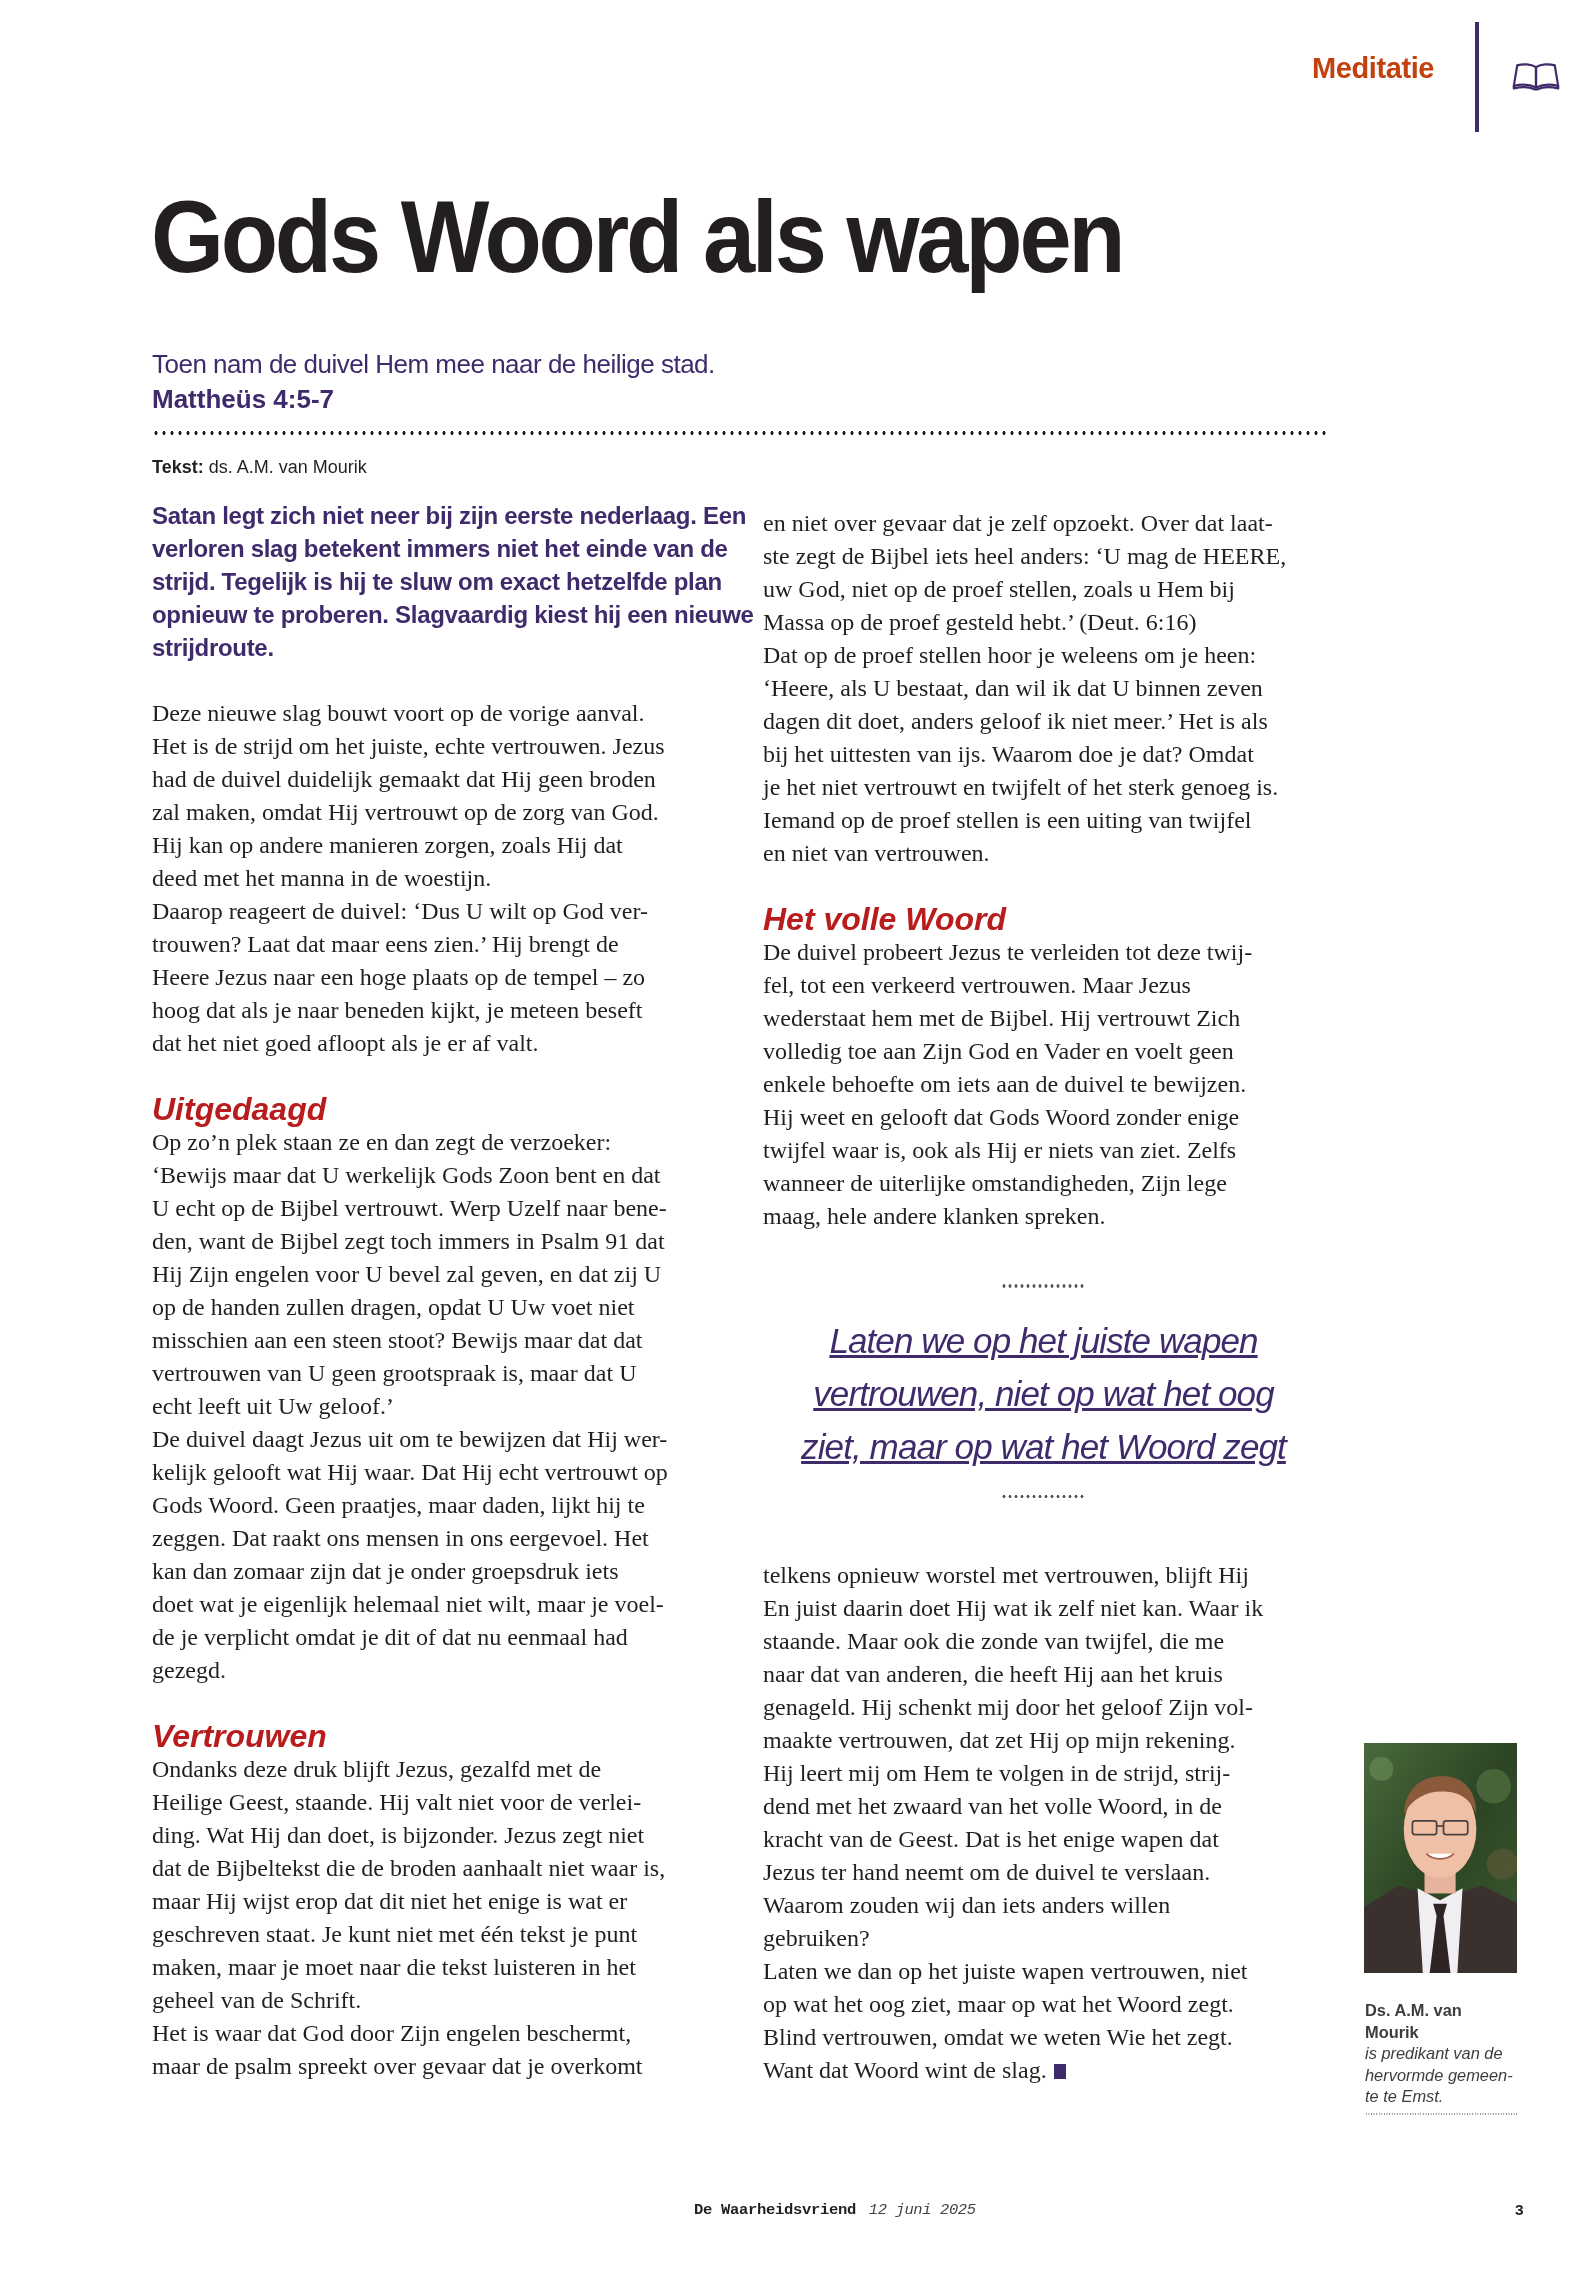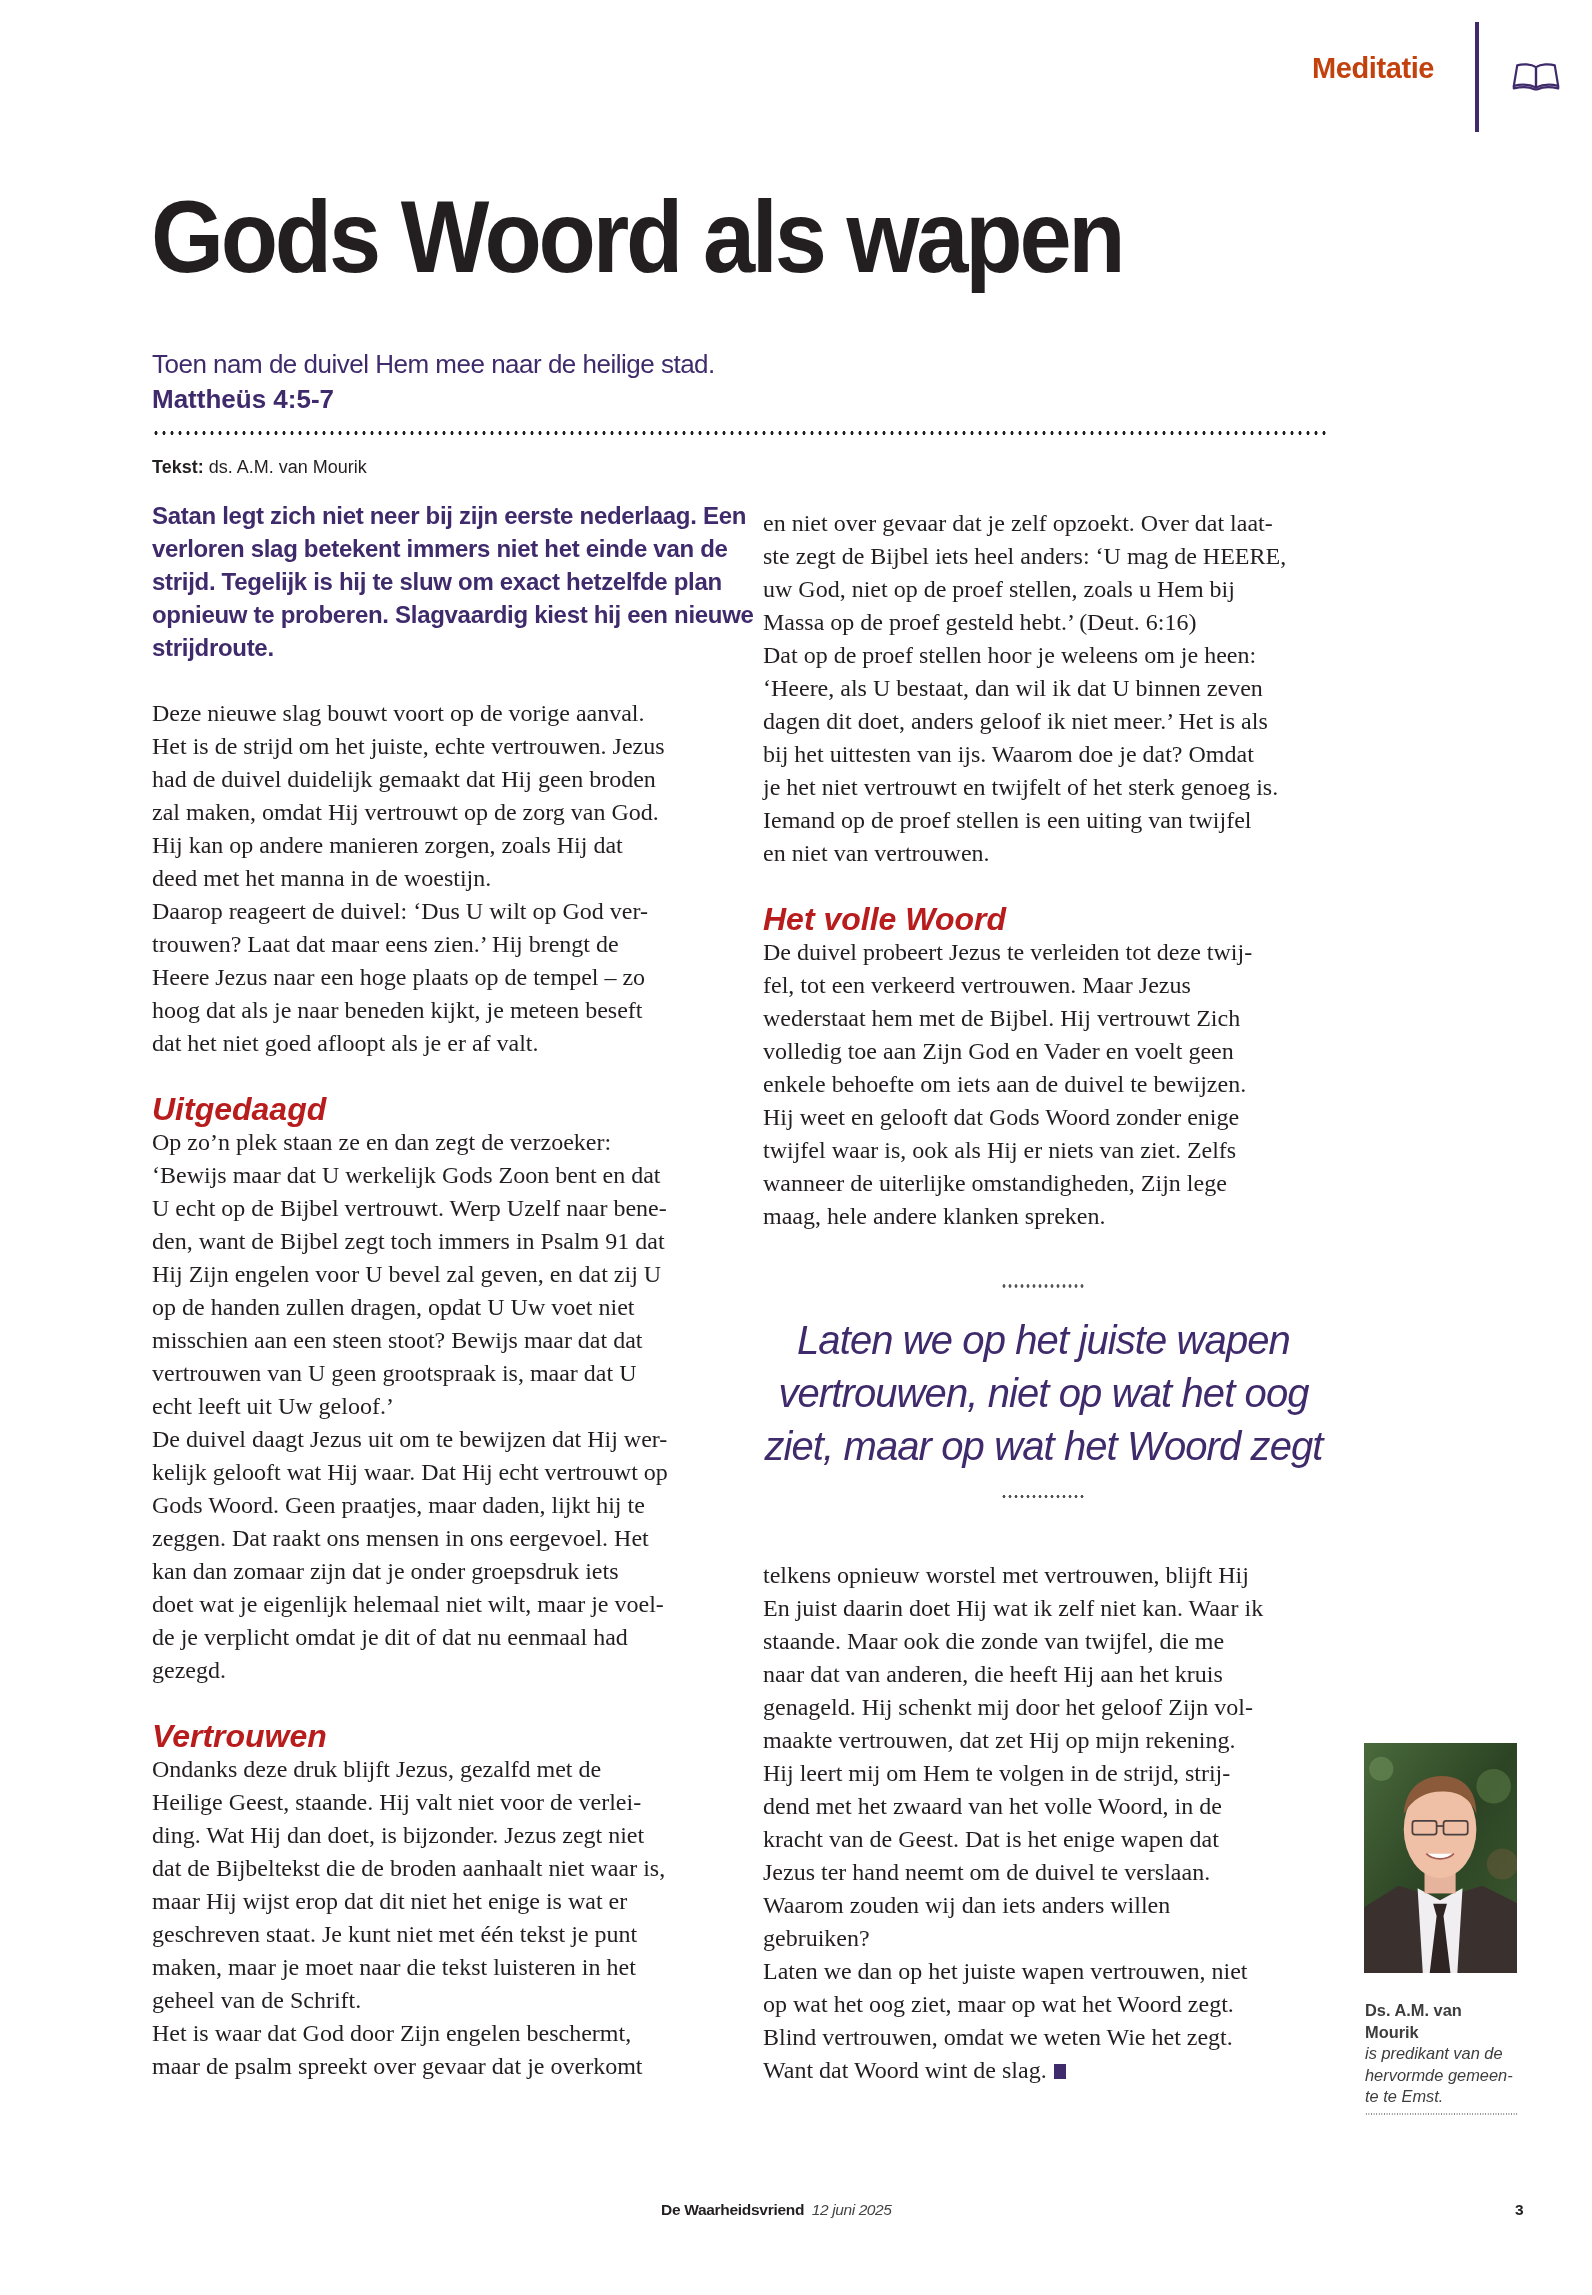--- a/index.html
+++ b/index.html
@@ -148,25 +148,26 @@
       margin: 0 auto;
       width: 85px;
       height: 3.5px;
       background-image: radial-gradient(circle, #555 1.3px, transparent 1.7px);
       background-size: 6px 3.5px;
       background-repeat: repeat-x;
     }
     .pq-text {
       font-family: "Liberation Sans", sans-serif;
       font-style: italic;
-      font-size: 40px;
+      font-size: 35px;
       line-height: 53px;
       color: #3f2a6b;
       letter-spacing: -0.9px;
       margin: 26px 0 22.4px 0;
+      text-decoration: underline;
     }
 
     .col-right-bottom { top: 1559px; left: 763px; }
 
     
     .author-photo {
       position: absolute;
       top: 1743px;
       left: 1364px;
       width: 153px;
@@ -195,22 +196,22 @@
       height: 1.7px;
       background-image: radial-gradient(circle, #888 0.7px, transparent 0.9px);
       background-size: 2.6px 1.7px;
       background-repeat: repeat-x;
     }
 
     
     .footer {
       position: absolute;
       top: 2201px;
-      left: 661px;
-      font-family: Liberation Sans, sans-serif;
+      left: 694px;
+      font-family: Liberation Mono, monospace;
       font-size: 15.5px;
       color: #231f20;
     }
     .footer .pub { font-weight: bold; letter-spacing: -0.3px; }
     .footer .date { font-style: italic; color: #444; margin-left: 3.5px; letter-spacing: -0.4px; }
     .page-number {
       position: absolute;
       top: 2201px;
       left: 1515px;
       font-family: "Liberation Sans", sans-serif;

